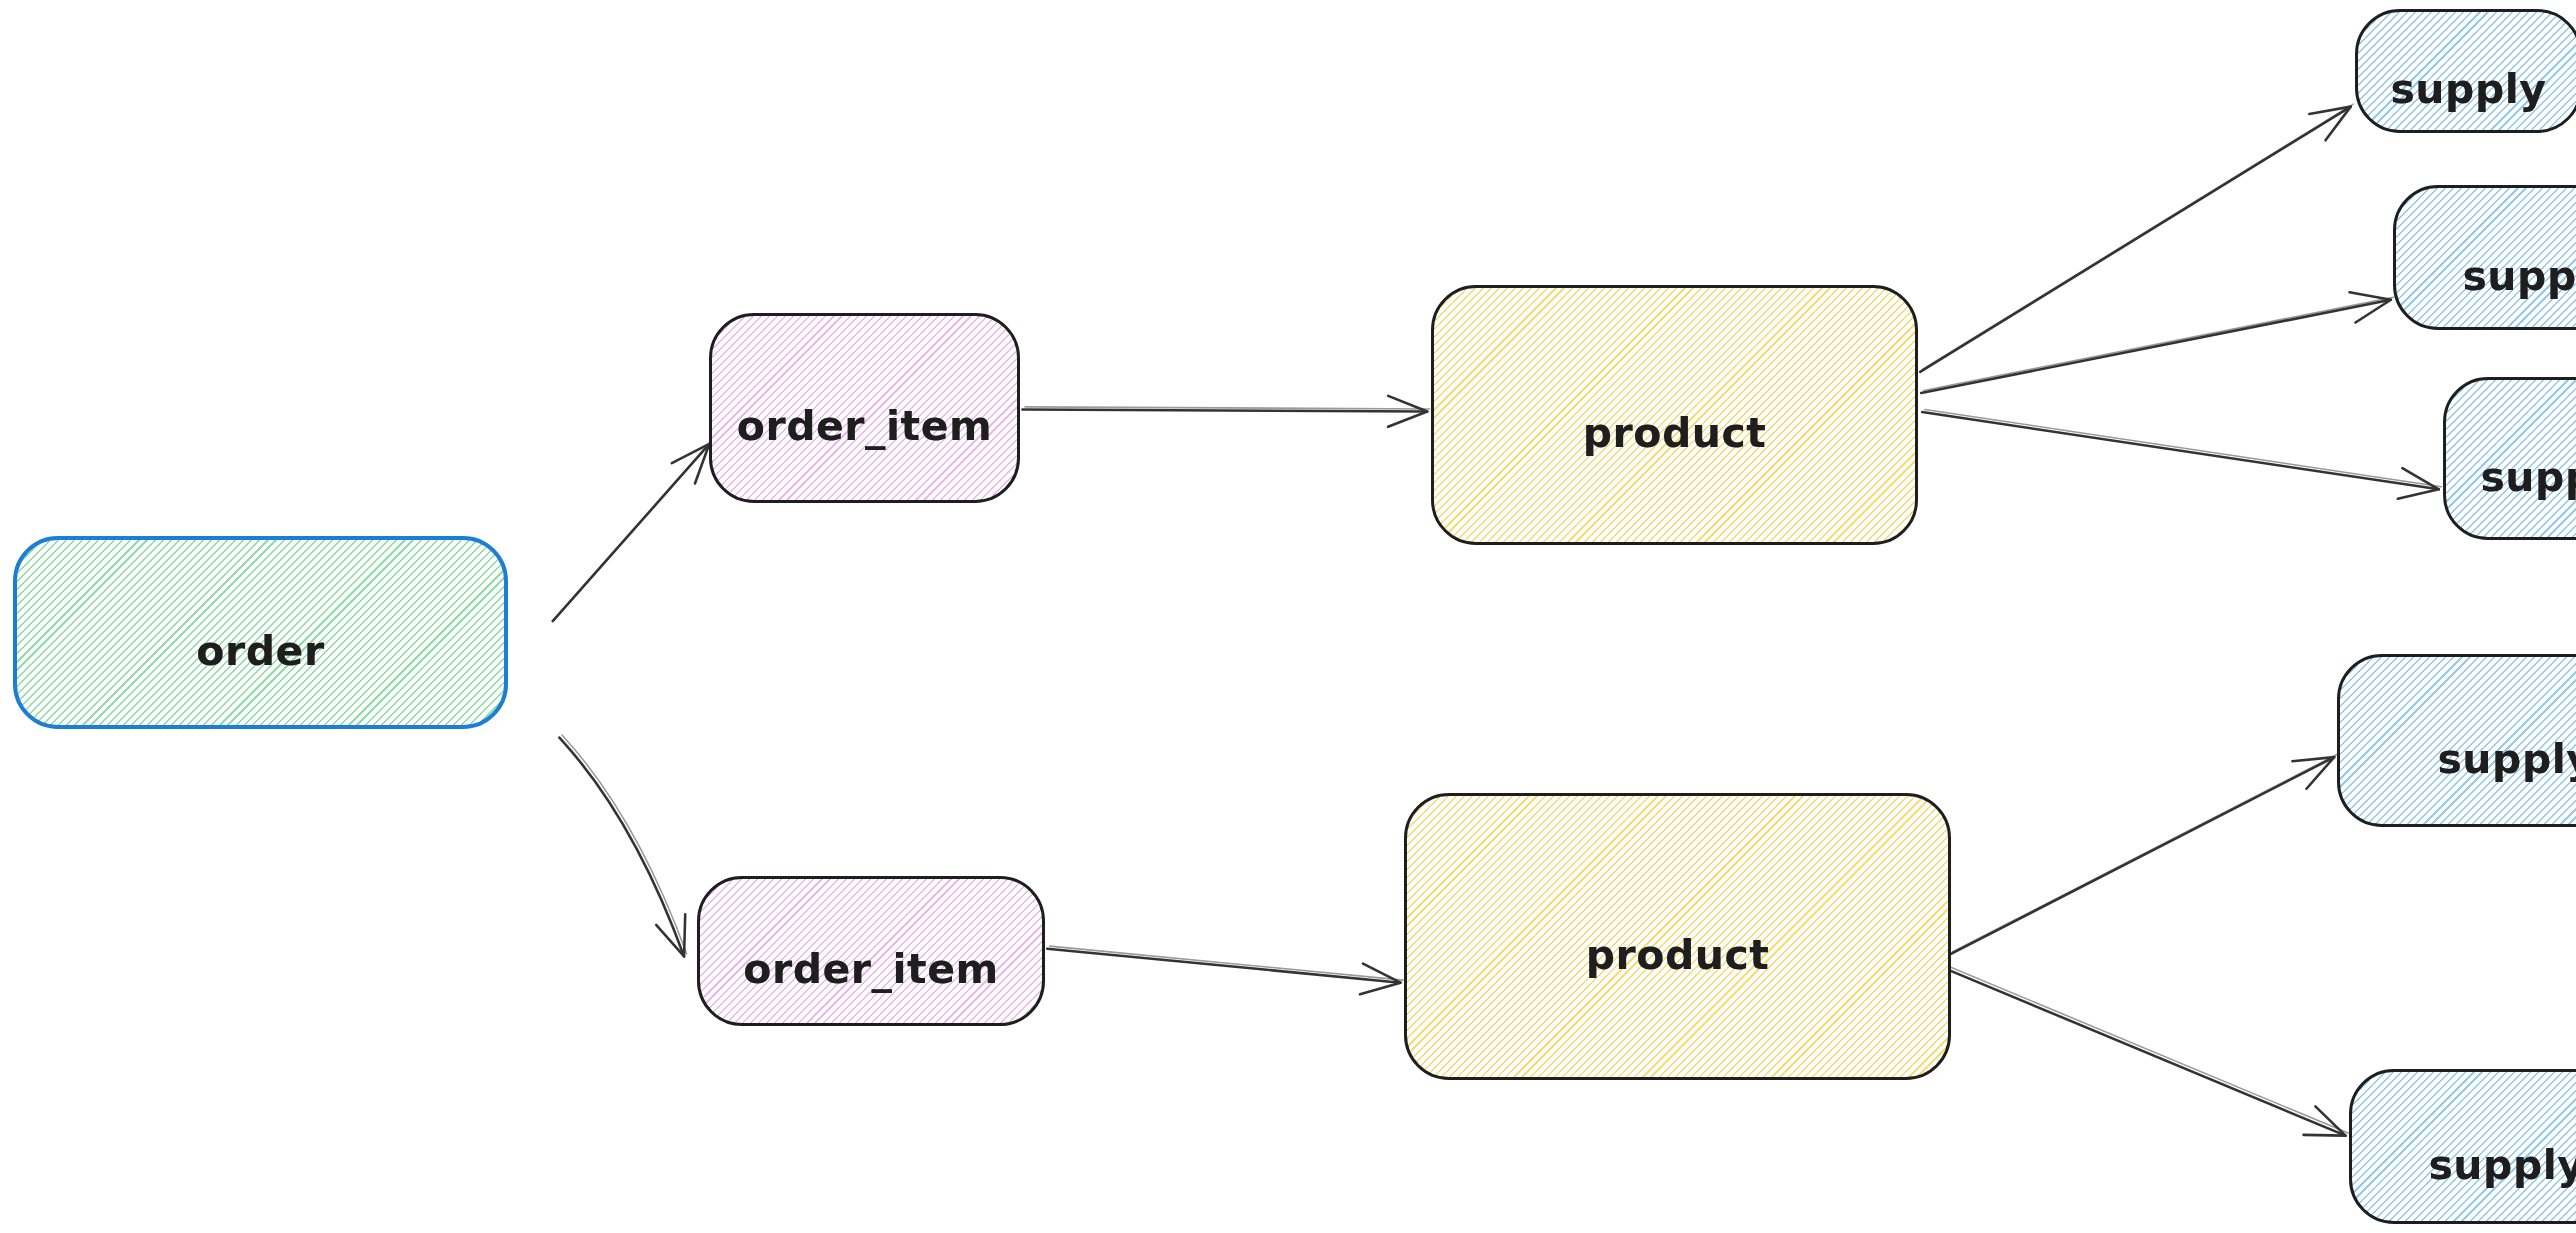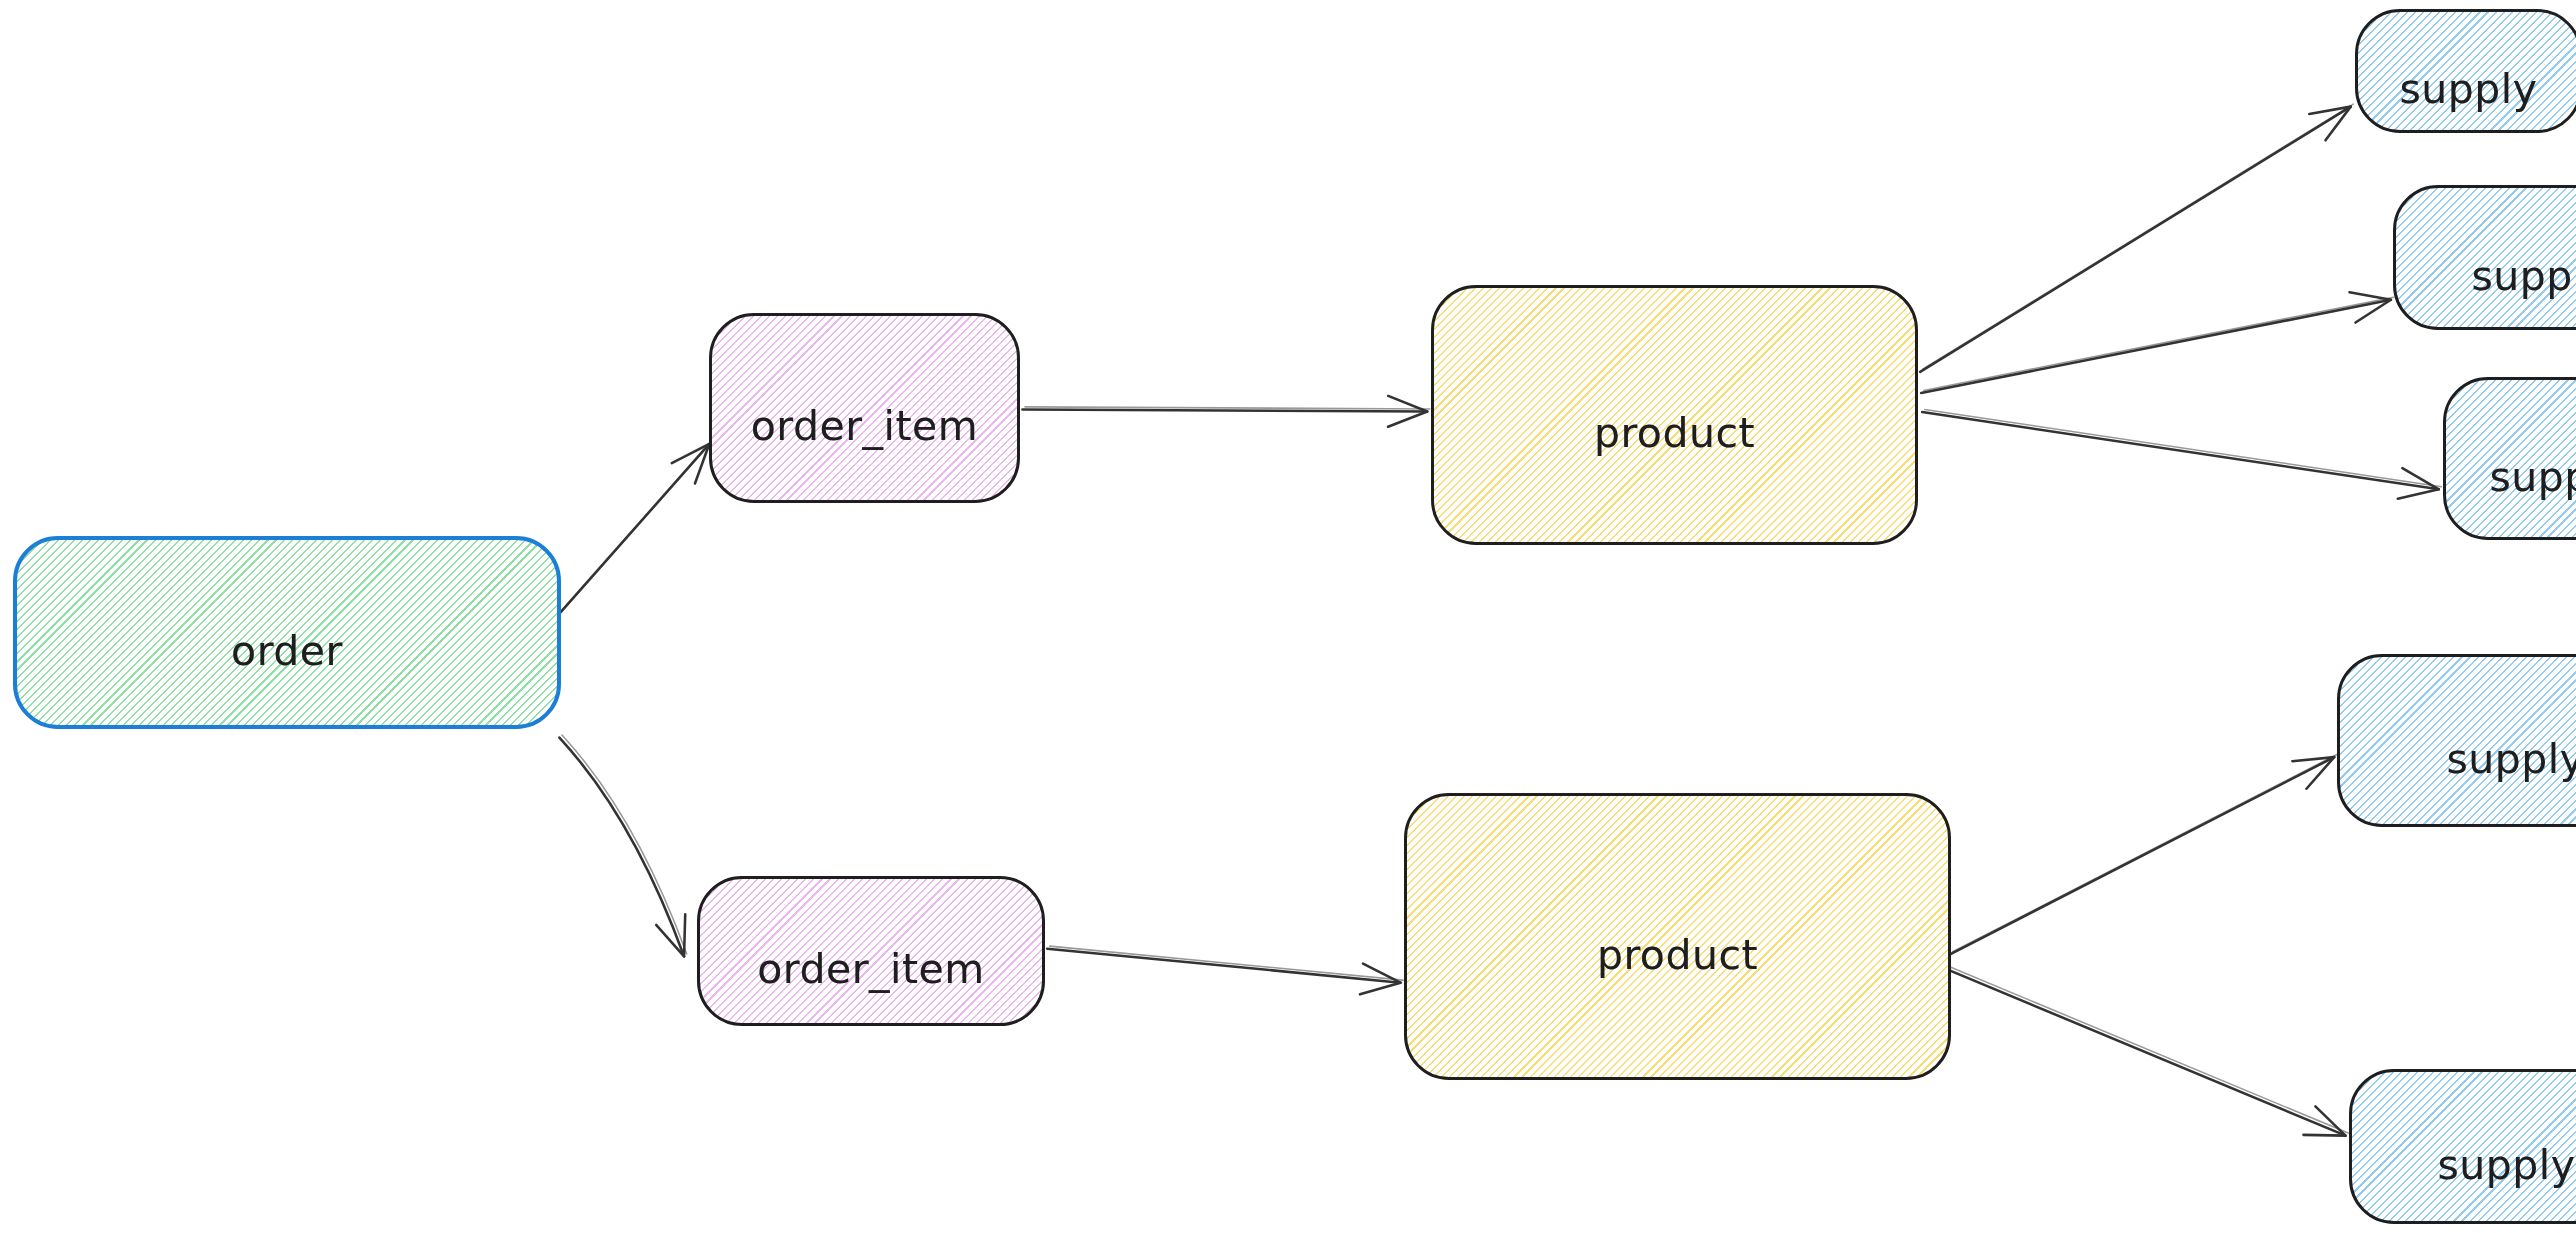--- a/index.html
+++ b/index.html
@@ -38,21 +38,21 @@
     position: absolute;
     box-sizing: border-box;
     border-radius: 45px;
     background-color: #ffffff;
     display: flex;
     align-items: center;
     justify-content: center;
   }
   .node-label {
     font-size: 41px;
-    font-weight: 400;
+    font-weight: 700;
     color: #1e1e1e;
     letter-spacing: 0.5px;
     white-space: nowrap;
     text-shadow: 0 0 0.5px rgba(30,30,30,0.35);
     margin-top: 36px;
   }
 </style>
 </head>
 <body>
 
@@ -96,21 +96,21 @@
           <path d="M3785,1853 L4531,1470" class="edge-ghost" stroke="#333333" transform="translate(5,-5)"></path>
           <path d="M3785,1853 L4531,1470" class="edge-line" stroke="#333333" marker-end="url(#arrowhead)"></path>
         </g>
         <g>
           <path d="M3755,1872 L4553,2205" class="edge-ghost" stroke="#333333" transform="translate(5,-5)"></path>
           <path d="M3755,1872 L4553,2205" class="edge-line" stroke="#333333" marker-end="url(#arrowhead)"></path>
         </g>
       </g>
   </svg>
   <div>
-      <div class="node" style="left: 13px; top: 536px; width: 548px; height: 193px; border: 4.6px solid rgb(28, 126, 214); background-image: repeating-linear-gradient(135deg, rgb(143, 224, 165) 0px, rgb(143, 224, 165) 1.5px, transparent 1.5px, transparent 5.7px);">
+      <div class="node" style="left: 13px; top: 536px; width: 495px; height: 193px; border: 4.6px solid rgb(28, 126, 214); background-image: repeating-linear-gradient(135deg, rgb(143, 224, 165) 0px, rgb(143, 224, 165) 1.5px, transparent 1.5px, transparent 5.7px);">
         <span class="node-label">order</span>
       </div>
       <div class="node" style="left: 709px; top: 313px; width: 311px; height: 190px; border: 3.6px solid rgb(30, 30, 30); background-image: repeating-linear-gradient(135deg, rgb(236, 184, 240) 0px, rgb(236, 184, 240) 1.5px, transparent 1.5px, transparent 5.7px);">
         <span class="node-label">order_item</span>
       </div>
       <div class="node" style="left: 697px; top: 876px; width: 348px; height: 150px; border: 3.6px solid rgb(30, 30, 30); background-image: repeating-linear-gradient(135deg, rgb(236, 184, 240) 0px, rgb(236, 184, 240) 1.5px, transparent 1.5px, transparent 5.7px);">
         <span class="node-label">order_item</span>
       </div>
       <div class="node" style="left: 1431px; top: 285px; width: 487px; height: 260px; border: 3.6px solid rgb(30, 30, 30); background-image: repeating-linear-gradient(135deg, rgb(248, 220, 116) 0px, rgb(248, 220, 116) 1.5px, transparent 1.5px, transparent 5.7px);">
         <span class="node-label">product</span>

